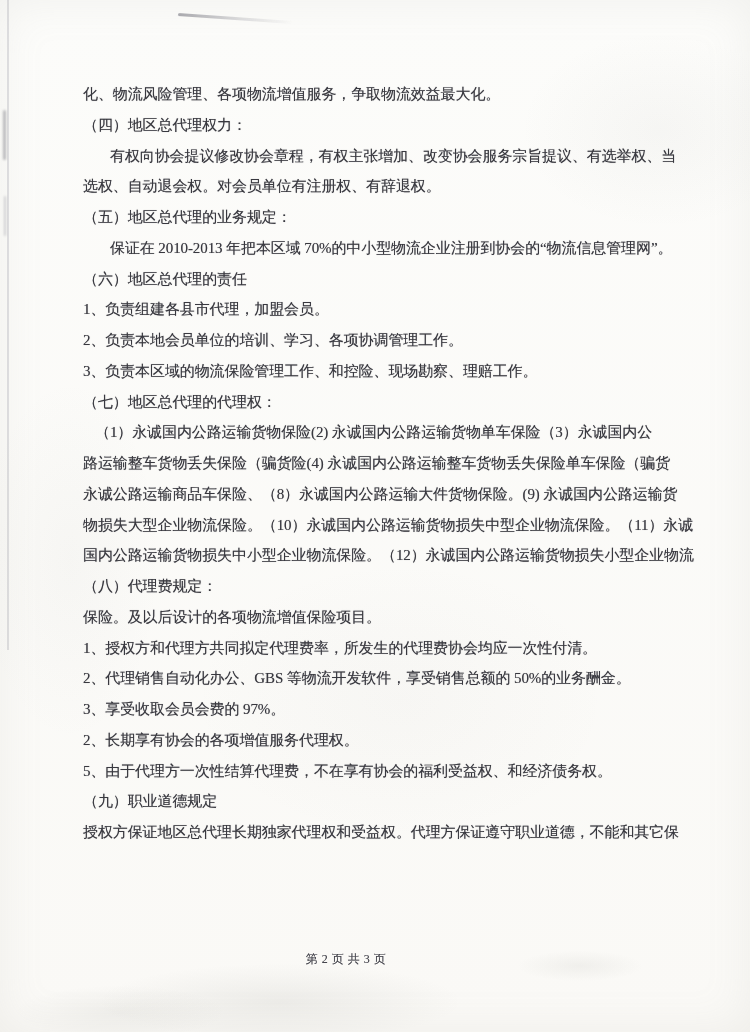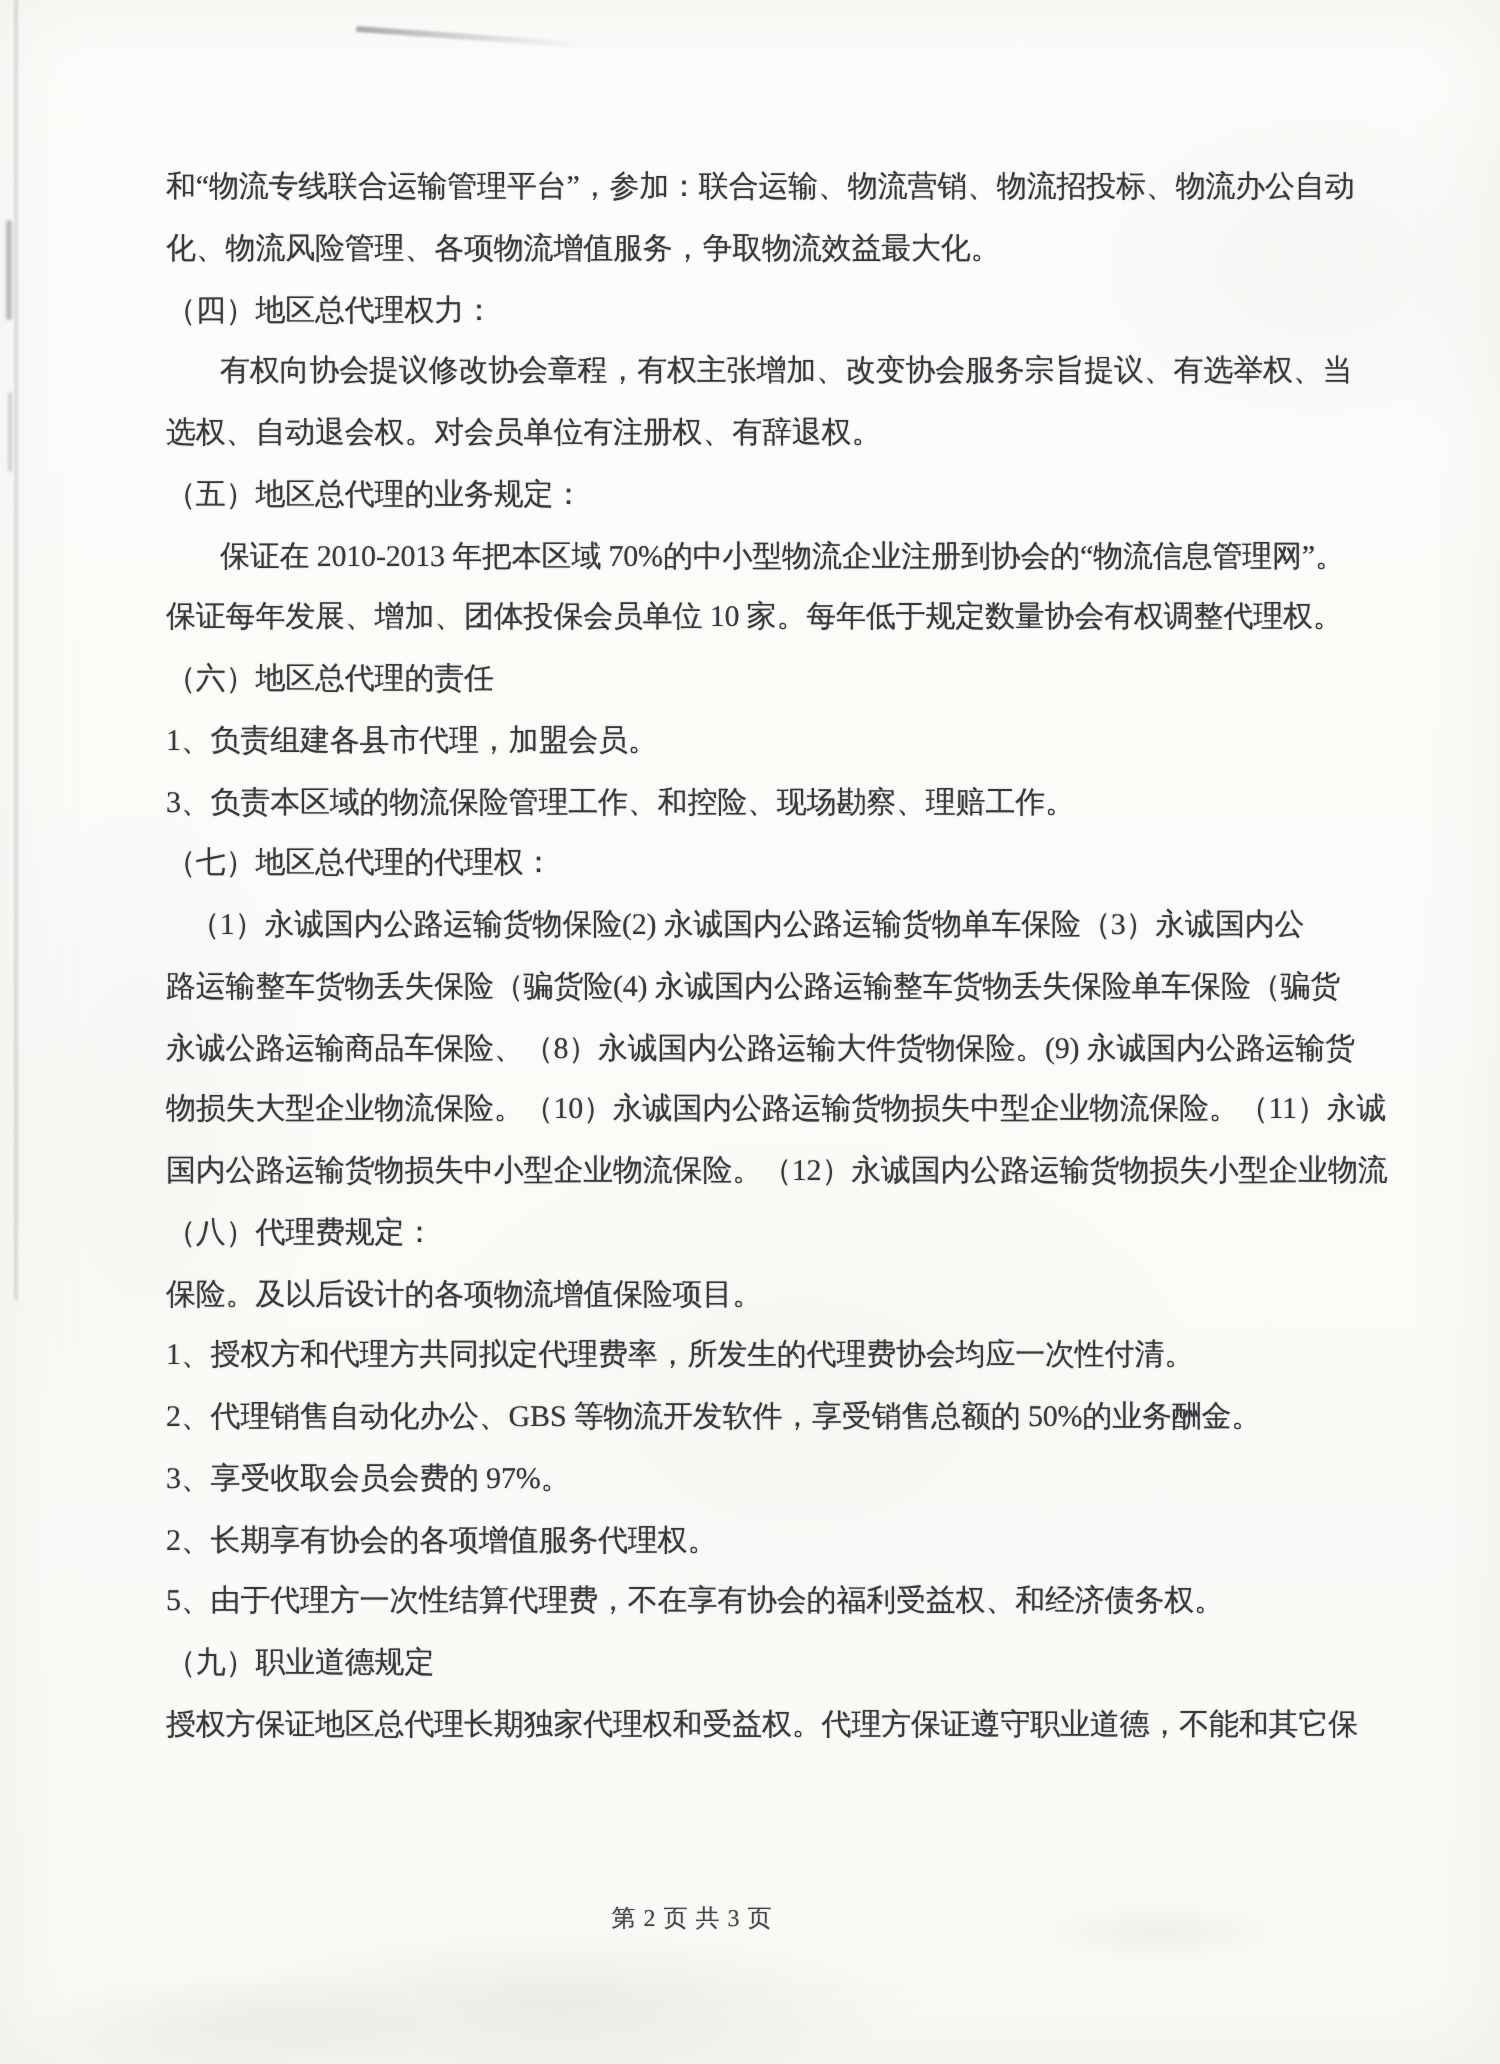--- a/index.html
+++ b/index.html
@@ -99,30 +99,29 @@
 </head>
 <body>
 
 <div class="page">
   <div class="streak"></div>
   <div class="crease"></div>
   <div class="crease-dash-1"></div>
   <div class="crease-dash-2"></div>
 
   <div class="content">
-    <div class="line">和“物流专线联合运输管理平台”，参加：联合运输、物流营销、物流招投标、物流办公自动</div>
     <div class="line">化、物流风险管理、各项物流增值服务，争取物流效益最大化。</div>
     <div class="line">（四）地区总代理权力：</div>
     <div class="line indent-para">有权向协会提议修改协会章程，有权主张增加、改变协会服务宗旨提议、有选举权、当</div>
     <div class="line">选权、自动退会权。对会员单位有注册权、有辞退权。</div>
     <div class="line">（五）地区总代理的业务规定：</div>
     <div class="line indent-para">保证在 2010-2013 年把本区域 70%的中小型物流企业注册到协会的“物流信息管理网”。</div>
-    <div class="line">保证每年发展、增加、团体投保会员单位 10 家。每年低于规定数量协会有权调整代理权。</div>
     <div class="line">（六）地区总代理的责任</div>
     <div class="line">1、负责组建各县市代理，加盟会员。</div>
+    <div class="line">2、负责本地会员单位的培训、学习、各项协调管理工作。</div>
     <div class="line">3、负责本区域的物流保险管理工作、和控险、现场勘察、理赔工作。</div>
     <div class="line">（七）地区总代理的代理权：</div>
     <div class="line indent-num">（1）永诚国内公路运输货物保险(2) 永诚国内公路运输货物单车保险（3）永诚国内公</div>
     <div class="line">路运输整车货物丢失保险（骗货险(4) 永诚国内公路运输整车货物丢失保险单车保险（骗货</div>
     <div class="line">永诚公路运输商品车保险、（8）永诚国内公路运输大件货物保险。(9) 永诚国内公路运输货</div>
     <div class="line">物损失大型企业物流保险。（10）永诚国内公路运输货物损失中型企业物流保险。（11）永诚</div>
     <div class="line">国内公路运输货物损失中小型企业物流保险。（12）永诚国内公路运输货物损失小型企业物流</div>
     <div class="line">（八）代理费规定：</div>
     <div class="line">保险。及以后设计的各项物流增值保险项目。</div>
     <div class="line">1、授权方和代理方共同拟定代理费率，所发生的代理费协会均应一次性付清。</div>

